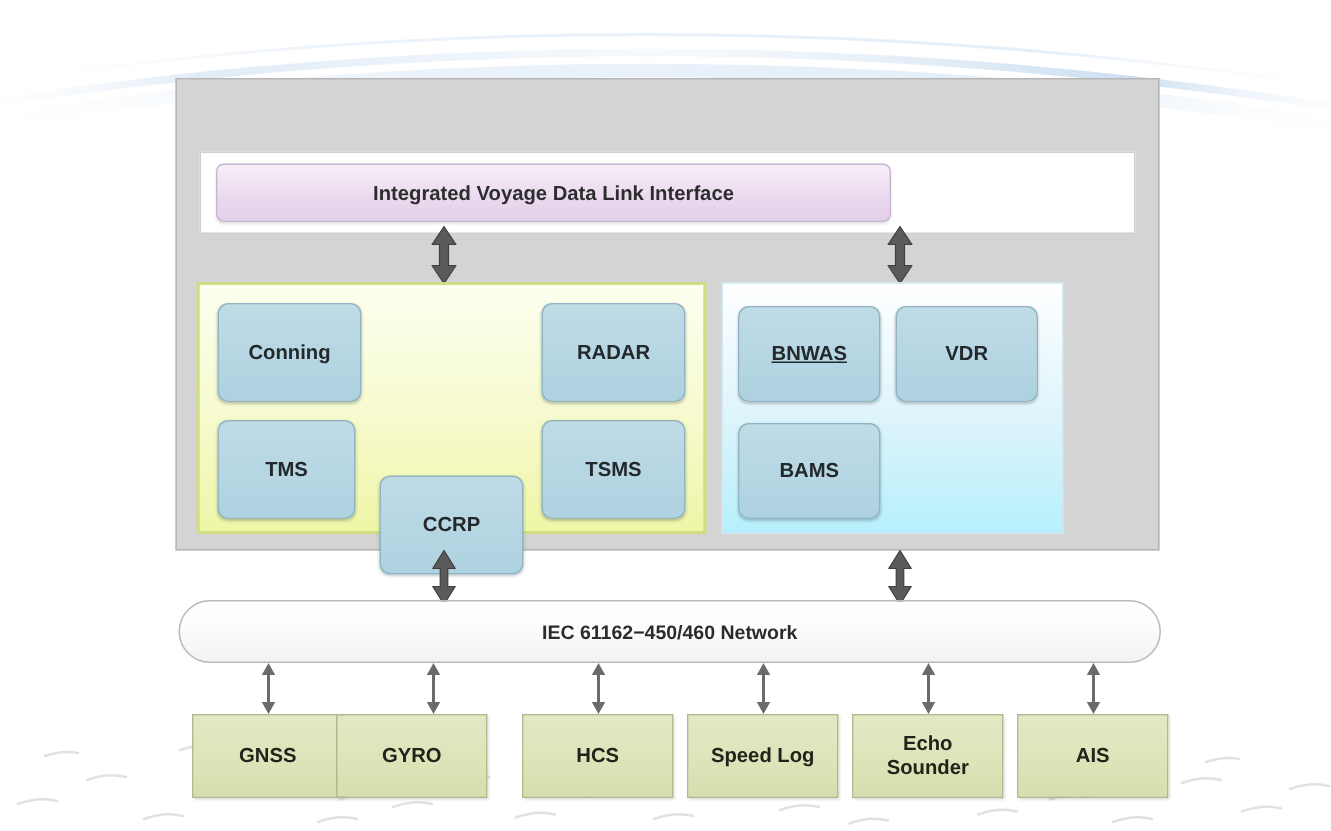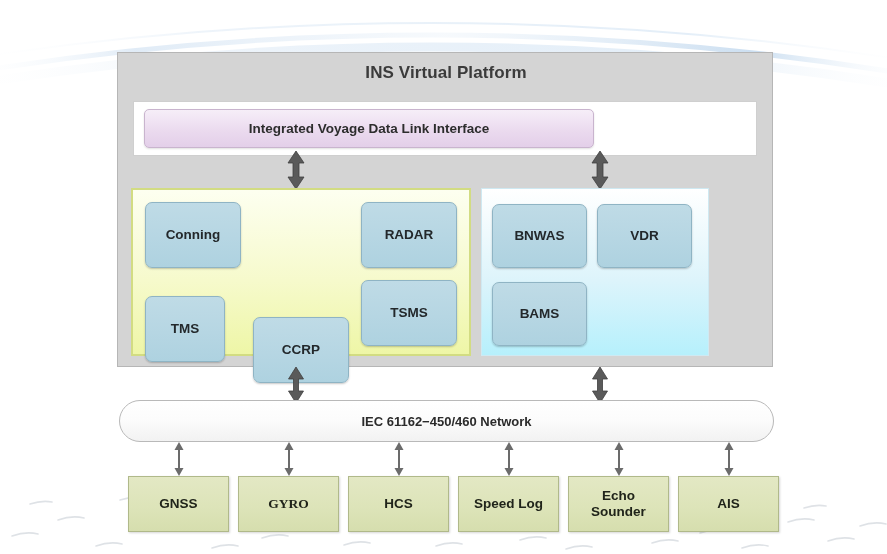--- a/index.html
+++ b/index.html
@@ -135,26 +135,26 @@
     font-weight: bold;
     color: #23282b;
     text-align: center;
     line-height: 1.15;
   }
 
   
   #tile-conning { left: 145px; top: 202px; width: 96px; height: 66px; }
   #tile-ecdis   { left: 253px; top: 202px; width: 96px; height: 66px; }
   #tile-radar   { left: 361px; top: 202px; width: 96px; height: 66px; }
-  #tile-tms     { left: 145px; top: 296px; width: 80px; height: 66px; }
+  #tile-tms     { left: 145px; top: 280px; width: 92px; height: 66px; }
   #tile-ccrp    { left: 253px; top: 280px; width: 96px; height: 66px; margin-top: 37px; }
   #tile-tsms    { left: 361px; top: 280px; width: 96px; height: 66px; }
 
   
-  #tile-bnwas { left: 492px; top: 204px; width: 95px; height: 64px; }
+  #tile-bnwas { left: 492px; top: 204px; width: 95px; height: 64px; text-decoration: underline; }
   #tile-vdr   { left: 597px; top: 204px; width: 95px; height: 64px; }
   #tile-bams  { left: 492px; top: 282px; width: 95px; height: 64px; }
 
   
   #network-bar {
     position: absolute;
     left: 119px;
     top: 400px;
     width: 655px;
     height: 42px;
@@ -241,21 +241,20 @@
     <path d="M 860 526 q 14 -5 26 -2"></path>
     <path d="M 30 504 q 12 -4 22 -2"></path>
     <path d="M 120 500 q 12 -4 22 -2"></path>
     <path d="M 804 508 q 12 -4 22 -2"></path>
   </g>
 </svg>
 
 <div id="stage">
 
   <div id="ins-platform">
-    <div id="ins-title">INS Virtual Platform</div>
 
     <div id="repo-strip">
       <div id="ivdli-box">Integrated Voyage Data Link Interface</div>
     </div>
   </div>
 
   <svg class="arrow-svg" style="left:284px; top:150px; width:24px; height:40px;" viewBox="0 0 24 40" xmlns="http://www.w3.org/2000/svg">
     <path d="M12 1 L20 13 L15 13 L15 27 L20 27 L12 39 L4 27 L9 27 L9 13 L4 13 Z" fill="#5a5a5a" stroke="#3f3f3f" stroke-width="0.8" stroke-linejoin="round"></path>
   </svg>
   <svg class="arrow-svg" style="left:588px; top:150px; width:24px; height:40px;" viewBox="0 0 24 40" xmlns="http://www.w3.org/2000/svg">
@@ -298,19 +297,19 @@
     <path d="M7 1 L11.5 9 L8 9 L8 27 L11.5 27 L7 35 L2.5 27 L6 27 L6 9 L2.5 9 Z" fill="#6b6b6b"></path>
   </svg>
   <svg class="arrow-svg" style="left:612px; top:441px; width:14px; height:36px;" viewBox="0 0 14 36" xmlns="http://www.w3.org/2000/svg">
     <path d="M7 1 L11.5 9 L8 9 L8 27 L11.5 27 L7 35 L2.5 27 L6 27 L6 9 L2.5 9 Z" fill="#6b6b6b"></path>
   </svg>
   <svg class="arrow-svg" style="left:722px; top:441px; width:14px; height:36px;" viewBox="0 0 14 36" xmlns="http://www.w3.org/2000/svg">
     <path d="M7 1 L11.5 9 L8 9 L8 27 L11.5 27 L7 35 L2.5 27 L6 27 L6 9 L2.5 9 Z" fill="#6b6b6b"></path>
   </svg>
 
   <div class="sensor" style="left:128px;">GNSS</div>
-  <div class="sensor" style="left:238px;font-family:Liberation Serif, serif;">GYRO</div>
+  <div class="sensor" style="left:224px;">GYRO</div>
   <div class="sensor" style="left:348px;">HCS</div>
   <div class="sensor" style="left:458px;">Speed Log</div>
   <div class="sensor" style="left:568px;">Echo<br>Sounder</div>
   <div class="sensor" style="left:678px;">AIS</div>
 
 </div>
 
 </body></html>

